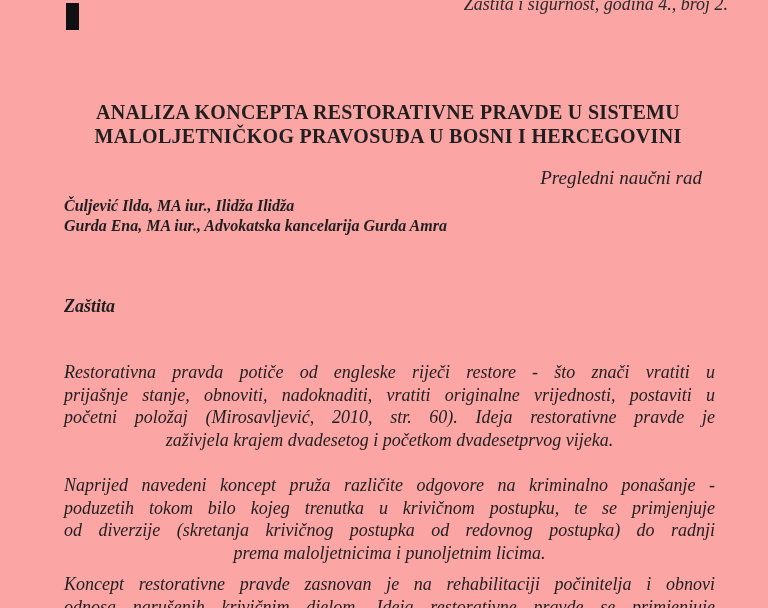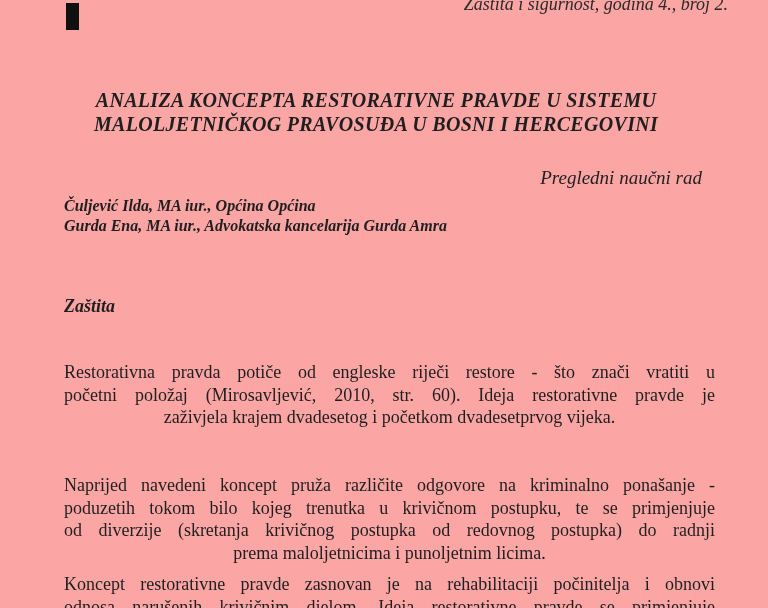--- a/index.html
+++ b/index.html
@@ -29,25 +29,24 @@
     top: 3px;
     width: 13px;
     height: 27px;
     background: #101010;
   }
   .title {
     position: absolute;
     top: 84px;
     left: 61px;
     width: 622px;
-    margin: 4px;
+    margin: 16px;
     text-align: center;
     font-size: 20px;
     font-weight: bold;
-    font-style: italic;
     line-height: 24px;
     letter-spacing: 0.3px;
   }
   .title .tline { display: block; }
   .article-type {
     position: absolute;
     top: 166px;
     right: 66px;
     font-style: italic;
     font-size: 19px;
@@ -67,20 +66,21 @@
     top: 296px;
     left: 64px;
     font-weight: bold;
     font-style: italic;
     font-size: 18px;
   }
   .para {
     position: absolute;
     left: 64px;
     width: 651px;
+    font-style: italic;
     font-size: 18px;
     line-height: 22.6px;
   }
   .p1 { top: 361px; }
   .p2 { top: 474px; }
   .p3 { top: 573px; }
   .jline { text-align: justify; text-align-last: justify; }
   .lline { text-align: center; }
 </style>
 </head>
@@ -93,28 +93,29 @@
   <div class="scan-artifact"></div>
 
   <h1 class="title">
     <span class="tline">ANALIZA KONCEPTA RESTORATIVNE PRAVDE U SISTEMU</span>
     <span class="tline">MALOLJETNIČKOG PRAVOSUĐA U BOSNI I HERCEGOVINI</span>
   </h1>
 
   <div class="article-type">Pregledni naučni rad</div>
 
   <div class="authors">
-    <div>Čuljević Ilda, MA iur., Općina Općina</div>
+    <div>Čuljević Ilda, MA iur., Ilidža Ilidža</div>
     <div>Gurda Ena, MA iur., Advokatska kancelarija Gurda Amra</div>
   </div>
 
   <div class="abstract-heading">Zaštita</div>
 
   <div class="para p1">
     <div class="jline">Restorativna pravda potiče od engleske riječi restore - što znači vratiti u</div>
+    <div class="jline">prijašnje stanje, obnoviti, nadoknaditi, vratiti originalne vrijednosti, postaviti u</div>
     <div class="jline">početni položaj (Mirosavljević, 2010, str. 60). Ideja restorativne pravde je</div>
     <div class="lline">zaživjela krajem dvadesetog i početkom dvadesetprvog vijeka.</div>
   </div>
 
   <div class="para p2">
     <div class="jline">Naprijed navedeni koncept pruža različite odgovore na kriminalno ponašanje -</div>
     <div class="jline">poduzetih tokom bilo kojeg trenutka u krivičnom postupku, te se primjenjuje</div>
     <div class="jline">od diverzije (skretanja krivičnog postupka od redovnog postupka) do radnji</div>
     <div class="lline">prema maloljetnicima i punoljetnim licima.</div>
   </div>

